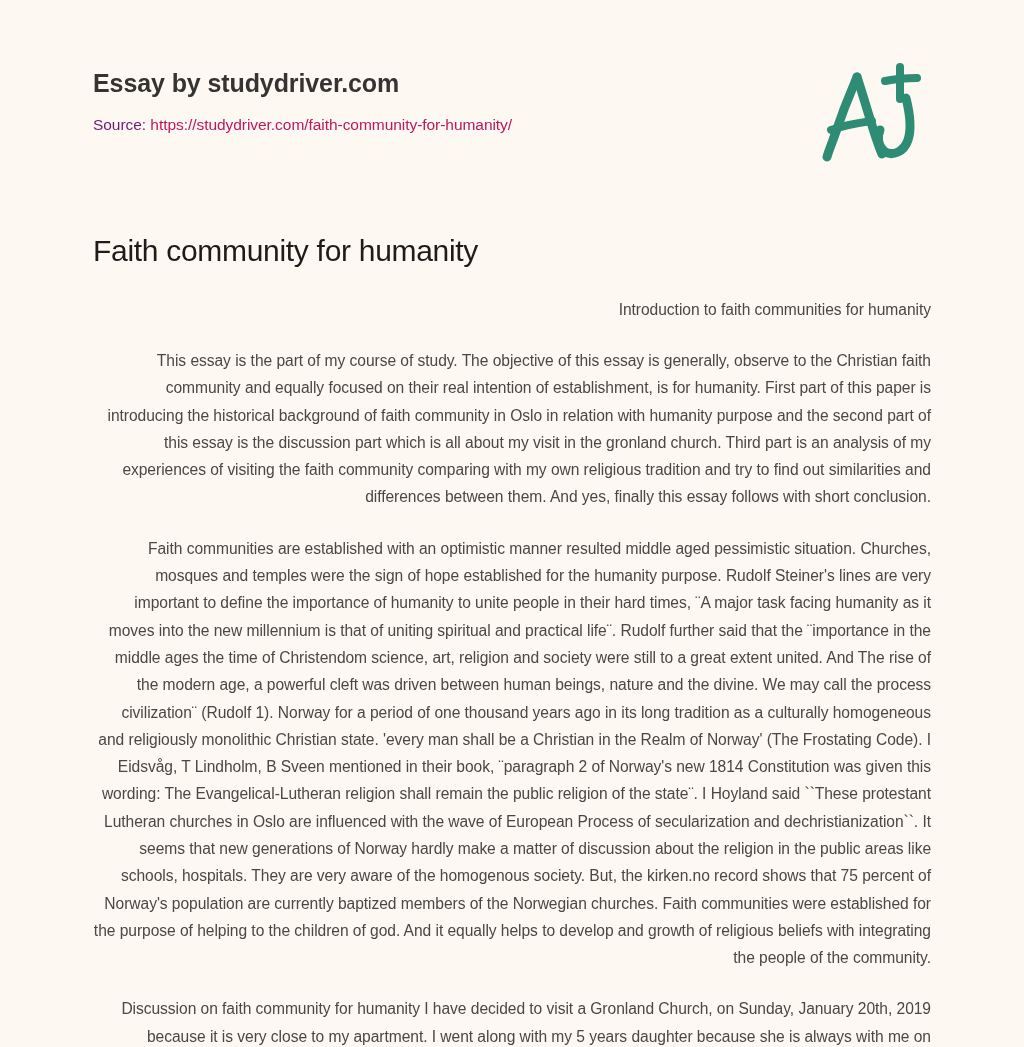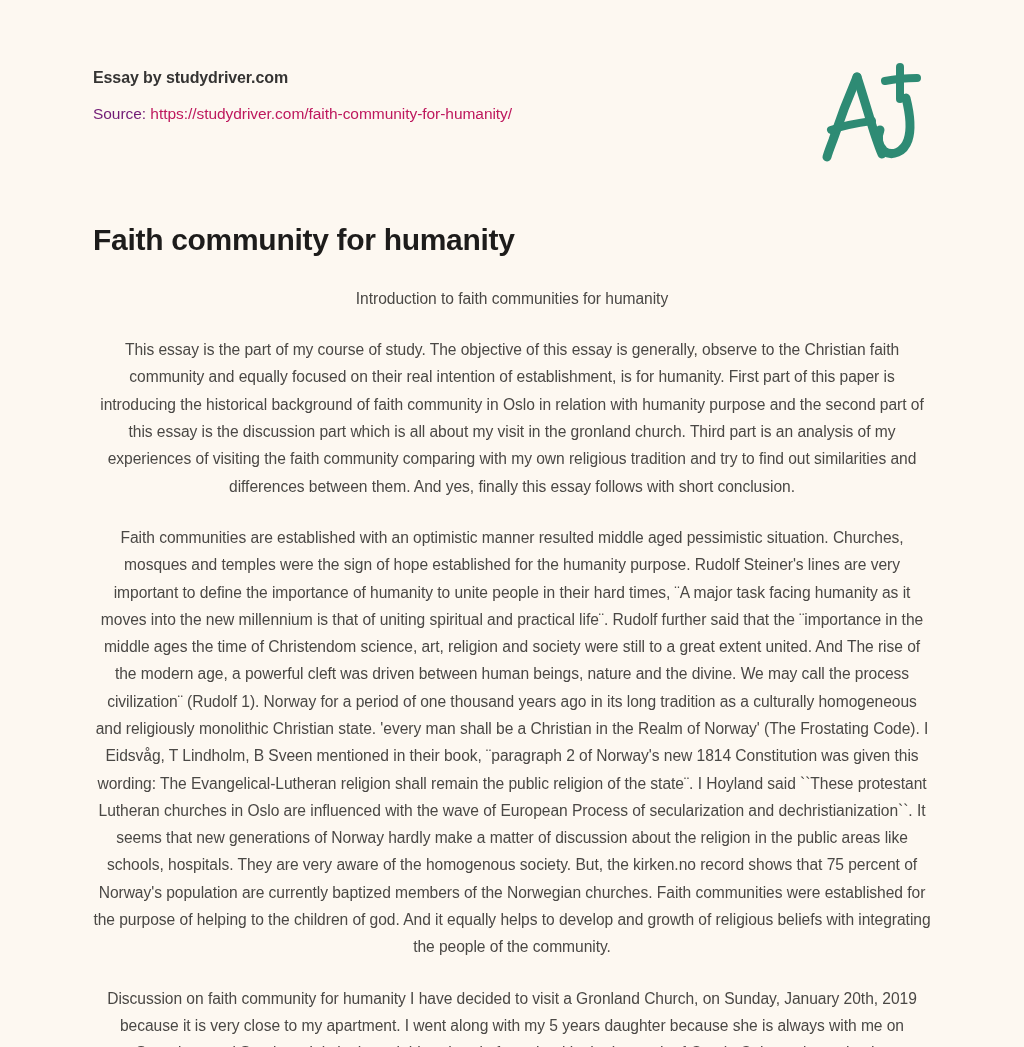--- a/index.html
+++ b/index.html
@@ -22,21 +22,21 @@
     padding: 0 93px;
     overflow: hidden;
   }
 
   
   .header {
     position: relative;
     padding-top: 68px;
   }
   .essay-by {
-    font-size: 16px;
+    font-size: 25px;
     font-weight: bold;
     color: #353433;
     letter-spacing: -0.1px;
     line-height: 1.2;
     margin: 0;
   }
   .source-line {
     margin: 17px 0 0 0;
     font-size: 15.5px;
     line-height: 1.3;
@@ -63,38 +63,38 @@
     display: block;
     width: 130px;
     height: 110px;
   }
 
   
   .doc-title {
     margin: 0;
     padding-top: 97px;
     font-size: 30px;
-    font-weight: bold;
+    font-weight: normal;
     color: #1d1c1b;
     letter-spacing: -0.3px;
     line-height: 1.25;
   }
 
   
   .article {
     padding-top: 26px;
   }
   .para {
     margin: 0 0 24px 0;
     font-size: 15.6px;
     line-height: 27.3px;
     color: #4a4845;
     letter-spacing: -0.05px;
     max-width: 840px;
-    text-align: center;
+    text-align: right;
   }
   .para:last-child {
     margin-bottom: 0;
   }
 </style>
 </head>
 <body>
 
 <div class="page">
 

